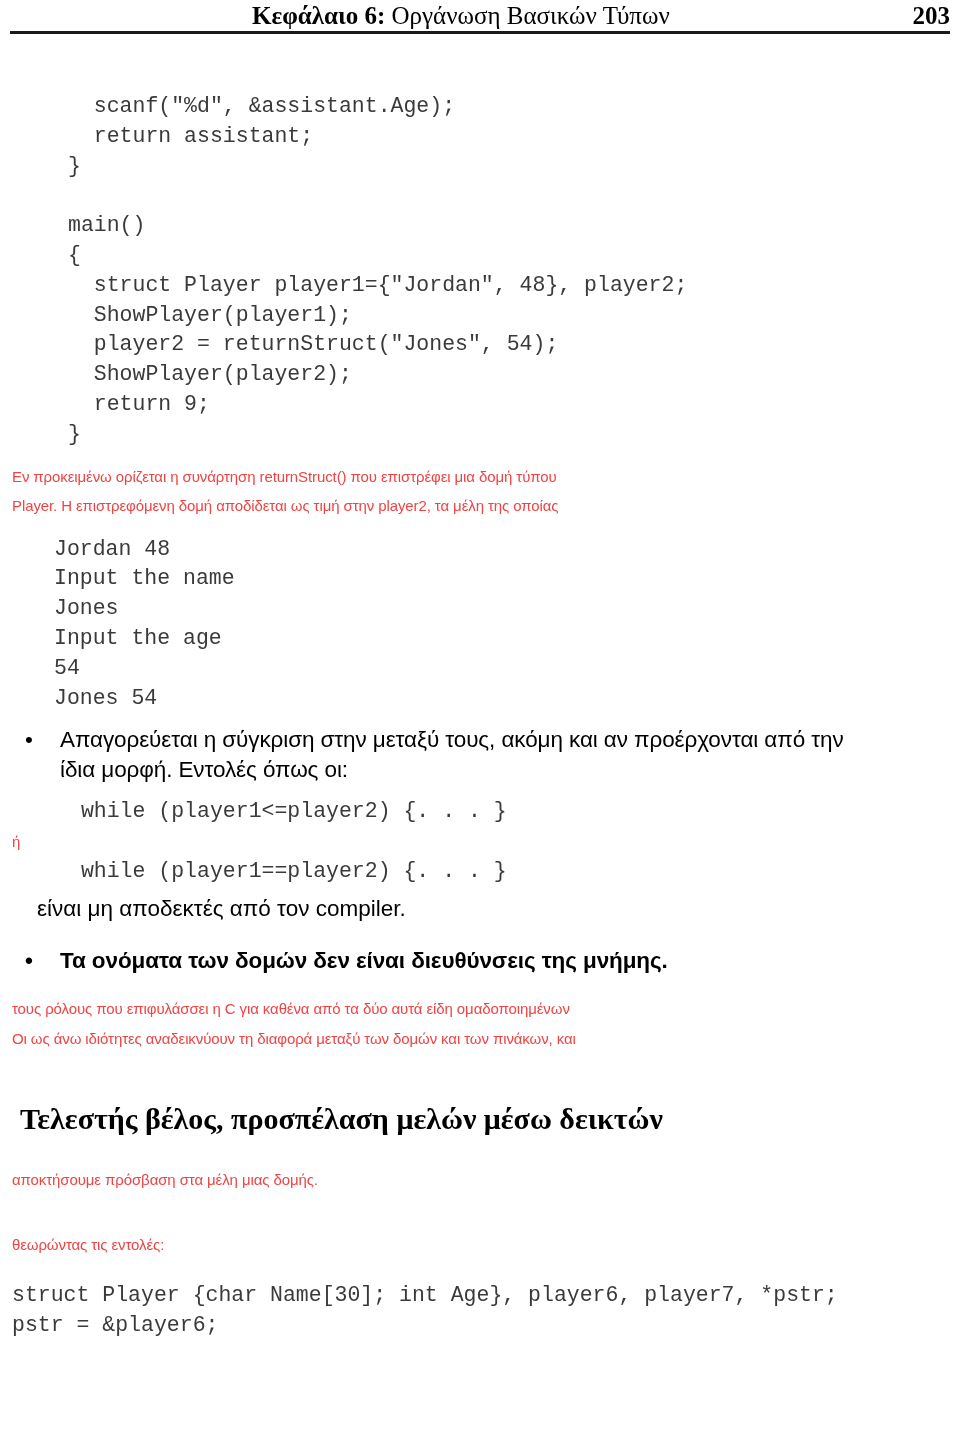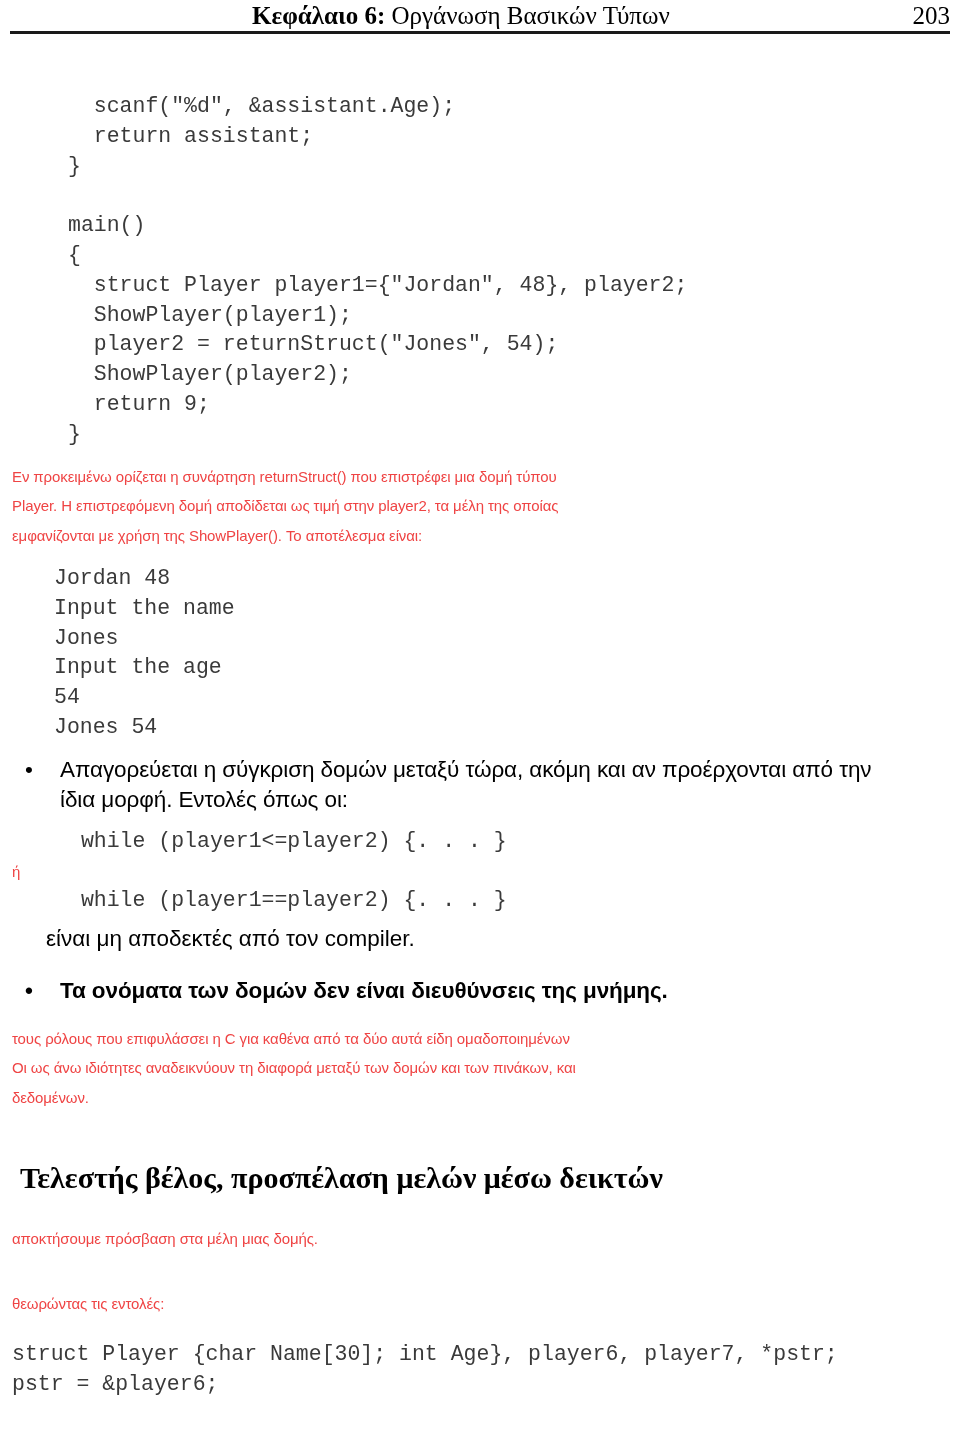--- a/index.html
+++ b/index.html
@@ -41,21 +41,21 @@
   .header-title {
     padding-left: 240px;
   }
   .header-title .chapter-label {
     font-weight: bold;
   }
   .header-title .chapter-name {
     font-weight: normal;
   }
   .header-page {
-    font-weight: normal;
+    font-weight: bold;
     font-size: 25px;
   }
   .header-rule {
     position: absolute;
     left: 10px;
     top: 31px;
     width: 940px;
     height: 0;
     border-top: 3px solid #1a1a1a;
   }
@@ -102,21 +102,21 @@
   }
   .bullet-row .dot {
     position: absolute;
     left: 13px;
     top: 0;
     font-size: 22.5px;
     line-height: 30px;
   }
   .bullet-row.bold { font-weight: bold; }
 
-  .hang { margin-left: 34px; font-size: 22.5px; line-height: 30px; }
+  .hang { margin-left: 25px; font-size: 22.5px; line-height: 30px; }
 
   
   .section-heading {
     font-family: "Liberation Serif", "DejaVu Serif", serif;
     font-weight: bold;
     font-size: 30px;
     line-height: 36px;
     margin: 8px;
     letter-spacing: 0px;
   }
@@ -155,37 +155,36 @@
 <span>  player2 = returnStruct("Jones", 54);</span>
 <span>  ShowPlayer(player2);</span>
 <span>  return 9;</span>
 <span>}</span></div>
 
     <div class="sp-12"></div>
 
     <div class="para">
       <div>Εν προκειμένω ορίζεται η συνάρτηση returnStruct() που επιστρέφει μια δομή τύπου</div>
       <div>Player. Η επιστρεφόμενη δομή αποδίδεται ως τιμή στην player2, τα μέλη της οποίας</div>
-      <div>εμφανίζονται με χρήση της ShowPlayer(). Το αποτέλεσμα είναι:</div>
     </div>
 
     <div class="sp-14"></div>
 
     <div class="code code-output"><span>Jordan 48</span>
 <span>Input the name</span>
 <span>Jones</span>
 <span>Input the age</span>
 <span>54</span>
 <span>Jones 54</span></div>
 
     <div class="sp-12"></div>
 
     <div class="bullet-row">
       <span class="dot">•</span>
-      <div>Απαγορεύεται η σύγκριση δομών μεταξύ τώρα, ακόμη και αν προέρχονται από την</div>
+      <div>Απαγορεύεται η σύγκριση στην μεταξύ τους, ακόμη και αν προέρχονται από την</div>
       <div>ίδια μορφή. Εντολές όπως οι:</div>
     </div>
 
     <div class="sp-12"></div>
 
     <div class="code code-inline"> while (player1&lt;=player2) {. . . }</div>
 
     <div class="para">ή</div>
 
     <div class="code code-inline"> while (player1==player2) {. . . }</div>
@@ -199,21 +198,20 @@
     <div class="bullet-row bold">
       <span class="dot">•</span>
       <div>Τα ονόματα των δομών δεν είναι διευθύνσεις της μνήμης.</div>
     </div>
 
     <div class="sp-18"></div>
 
     <div class="para">
       <div>τους ρόλους που επιφυλάσσει η C για καθένα από τα δύο αυτά είδη ομαδοποιημένων</div>
       <div>Οι ως άνω ιδιότητες αναδεικνύουν τη διαφορά μεταξύ των δομών και των πινάκων, και</div>
-      <div>δεδομένων.</div>
     </div>
 
     <div class="sp-40"></div>
 
     <div class="section-heading">Τελεστής βέλος, προσπέλαση μελών μέσω δεικτών</div>
 
     <div class="sp-20"></div>
 
     <div class="para">
       <div>αποκτήσουμε πρόσβαση στα μέλη μιας δομής.</div>

